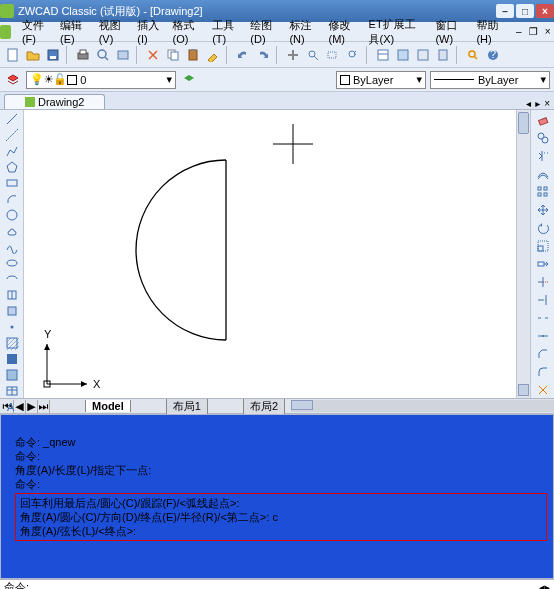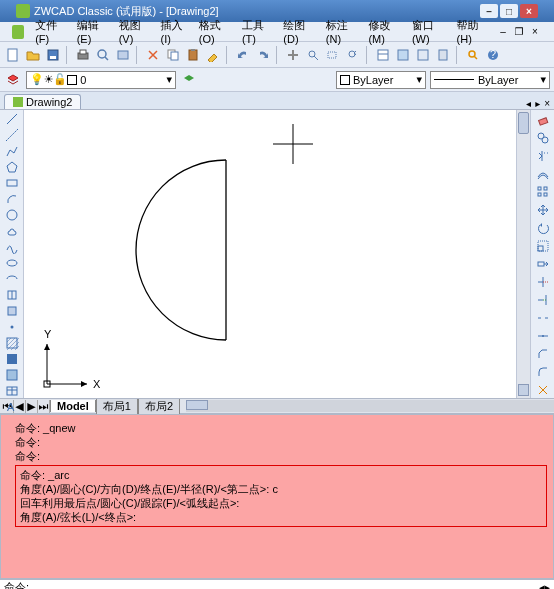--- a/index.html
+++ b/index.html
@@ -1,58 +1,58 @@
 <!DOCTYPE html>
 <html><head>
 <meta charset="utf-8">
 <style>
 * { box-sizing: border-box; margin: 0; padding: 0; font-family: "SimSun", Arial, sans-serif; font-size: 11px; }
 body { width: 554px; height: 589px; background: #fff; overflow: hidden; }
 
-.titlebar { height: 22px; background: linear-gradient(#5a8fd0, #3c6fb0); display: flex; align-items: center; padding: 0 16px; color: #fff; }
+.titlebar { height: 22px; background: linear-gradient(#5a8fd0, #3c6fb0); display: flex; align-items: center; padding: 0 0; color: #fff; }
 .titlebar .app-icon { width: 14px; height: 14px; background: #7fbf3f; border-radius: 2px; margin-right: 4px; }
 .titlebar .title { flex: 1; font-size: 11px; }
 .titlebar .wbtn { width: 18px; height: 14px; background: #e8f0fa; margin-left: 2px; display: flex; align-items: center; justify-content: center; color: #333; border-radius: 2px; cursor: pointer; font-weight: bold; font-size: 10px;}
 
-.menubar { height: 20px; background: #e8eef7; border-bottom: 1px solid #c0c8d8; display: flex; align-items: center; padding: 0 12px; }
+.menubar { height: 20px; background: #e8eef7; border-bottom: 1px solid #c0c8d8; display: flex; align-items: center; padding: 0 0; }
 .menubar .app-icon2 { width: 14px; height: 14px; background: #7fbf3f; border-radius: 2px; margin-right: 6px; }
 .menubar span { padding: 2px 5px; cursor: pointer; }
 .menubar .wbtn2 { margin-left: auto; }
 .menubar .wbtn { width: 16px; height: 12px; margin-left: 2px; cursor: pointer; font-size: 10px; text-align:center; }
 
 .toolbar { height: 26px; background: #e8eef7; border-bottom: 1px solid #c0c8d8; display: flex; align-items: center; padding: 2px 4px; gap: 2px; }
 .tbtn { width: 18px; height: 18px; display: flex; align-items: center; justify-content: center; cursor: pointer; border-radius: 2px; }
 .sep { width: 4px; height: 18px; border-left: 1px solid #b0b8c8; margin: 0 2px; }
 .toolbar2 { height: 24px; background: #e8eef7; border-bottom: 1px solid #c0c8d8; display: flex; align-items: center; padding: 2px 4px; gap: 4px; }
 .layerbox { height: 18px; background: #fff; border: 1px solid #888; display: flex; align-items: center; padding: 0 3px; font-size: 10px; }
 .colorsw { width: 10px; height: 10px; background: #fff; border: 1px solid #000; margin-right: 3px; }
 
 .tabbar { height: 18px; background: #dde6f2; border-bottom: 1px solid #b0b8c8; display: flex; align-items: flex-end; padding-left: 4px; }
-.dtab { background: #f5f8fc; border: 1px solid #9aa8c0; border-bottom: none; padding: 1px 8px; border-radius: 3px 3px 0 0; display: flex; align-items: center; gap: 3px; }
+.dtab { background: #f5f8fc; border: 1px solid #9aa8c0; border-bottom: none; padding: 1px 20px; border-radius: 3px 3px 0 0; display: flex; align-items: center; gap: 3px; }
 .dtab .dicon { width: 10px; height: 10px; background: #7fbf3f; }
 .tabbar .tabctl { margin-left: auto; padding: 0 4px; display:flex; gap:4px;}
 .tabctl span{ cursor:pointer; font-size:10px;}
 
 .workarea { position: relative; height: 288px; display: flex; }
 .ltool { width: 24px; background: #e8eef7; border-right: 1px solid #c0c8d8; display: flex; flex-direction: column; align-items: center; padding-top: 2px; gap: 2px; }
 .canvas-wrap { flex: 1; position: relative; background: #fff; overflow:hidden;}
 .rtool { width: 24px; background: #e8eef7; border-left: 1px solid #c0c8d8; display: flex; flex-direction: column; align-items: center; padding-top: 2px; gap: 2px; }
 .vscr { width: 14px; background: #e0e4ec; border-left: 1px solid #c0c8d8; position:relative; }
 .vscr .thumb { position:absolute; top:2px; left:1px; width:11px; height:22px; background:#c4d0e4; border:1px solid #8a9ab8; border-radius:2px;}
 .vscr .arrd { position:absolute; bottom:2px; left:1px; width:11px; height:12px; background:#c4d0e4; border:1px solid #8a9ab8;}
 
 .modeltabs { height: 16px; background: #e0e4ec; border-top: 1px solid #b0b8c8; border-bottom: 1px solid #b0b8c8; display: flex; align-items: center; padding-left: 2px; font-size: 10px; }
 .modeltabs .nav { display: flex; gap: 0; }
 .modeltabs .nav span { width: 12px; text-align: center; border-right: 1px solid #aaa; cursor: pointer; }
-.modeltabs .mtab { padding: 0 6px; background: #fff; border: 1px solid #888; border-top:none; border-bottom:none; cursor: pointer; }
+.modeltabs .mtab { padding: 0 6px; background: #fff; border: 1px solid #888; border-top:none; border-bottom:none; cursor: pointer; margin-left: 35px; }
 .modeltabs .mtab.inact { background: #d8dce4; }
 .modeltabs .hscr { flex:1; margin-left:6px; height:12px; background:#d0d4dc; position:relative;}
 .modeltabs .hscr .hthumb{ position:absolute; left:0; top:0; width:22px; height:10px; background:#c4d0e4; border:1px solid #8a9ab8;}
 
-.cmdarea { height: 165px; background: #fca5a5; border: 1px solid #b0b8c8; overflow-y: auto; padding: 6px 6px; line-height: 14px; font-size: 11px; color: #000; position:relative;}
+.cmdarea { height: 165px; background: #1d4ed8; border: 1px solid #b0b8c8; overflow-y: auto; padding: 20px 6px; line-height: 14px; font-size: 11px; color: #000; position:relative;}
 .redbox { border: 1.5px solid #d00; padding: 2px 4px; margin-top: 2px; }
 
 .cmdinput { height: 16px; background: #fff; border-top: 1px solid #b0b8c8; display: flex; align-items: center; padding: 0 4px; font-size: 11px; }
 
 svg.ic { width: 14px; height: 14px; }
 </style>
 </head>
 <body>
 
 <div class="titlebar">
@@ -67,20 +67,21 @@
   <div class="app-icon2"></div>
   <span>文件(F)</span>
   <span>编辑(E)</span>
   <span>视图(V)</span>
   <span>插入(I)</span>
   <span>格式(O)</span>
   <span>工具(T)</span>
   <span>绘图(D)</span>
   <span>标注(N)</span>
   <span>修改(M)</span>
+  <span>ET扩展工具(X)</span>
   <span>窗口(W)</span>
   <span>帮助(H)</span>
   <div class="wbtn2"></div>
   <div class="wbtn">–</div>
   <div class="wbtn">❐</div>
   <div class="wbtn">×</div>
 </div>
 
 <div class="toolbar">
   <div class="tbtn">
@@ -498,25 +499,25 @@
   <div class="mtab inact">布局2</div>
   <div class="hscr">
       <div class="hthumb"></div>
     </div>
 </div>
 
 <div class="cmdarea">
   <div style="margin-left:8px">
   <div>命令:  _qnew</div>
   <div>命令:</div>
+  <div>角度(A)/长度(L)/指定下一点:</div>
   <div>命令:</div>
   <div class="redbox">
-    <div>命令:  _arc</div>
+    <div>回车利用最后点/圆心(C)/跟踪(F)/&lt;弧线起点&gt;:</div>
     <div>角度(A)/圆心(C)/方向(D)/终点(E)/半径(R)/&lt;第二点&gt;:  c</div>
-    <div>回车利用最后点/圆心(C)/跟踪(F)/&lt;弧线起点&gt;:</div>
     <div>角度(A)/弦长(L)/&lt;终点&gt;:</div>
   </div>
   </div>
 </div>
 
 <div class="cmdinput">
   <span>命令:</span>
   <span style="flex:1"></span>
   <span>◂</span>
   <span>▸</span>

